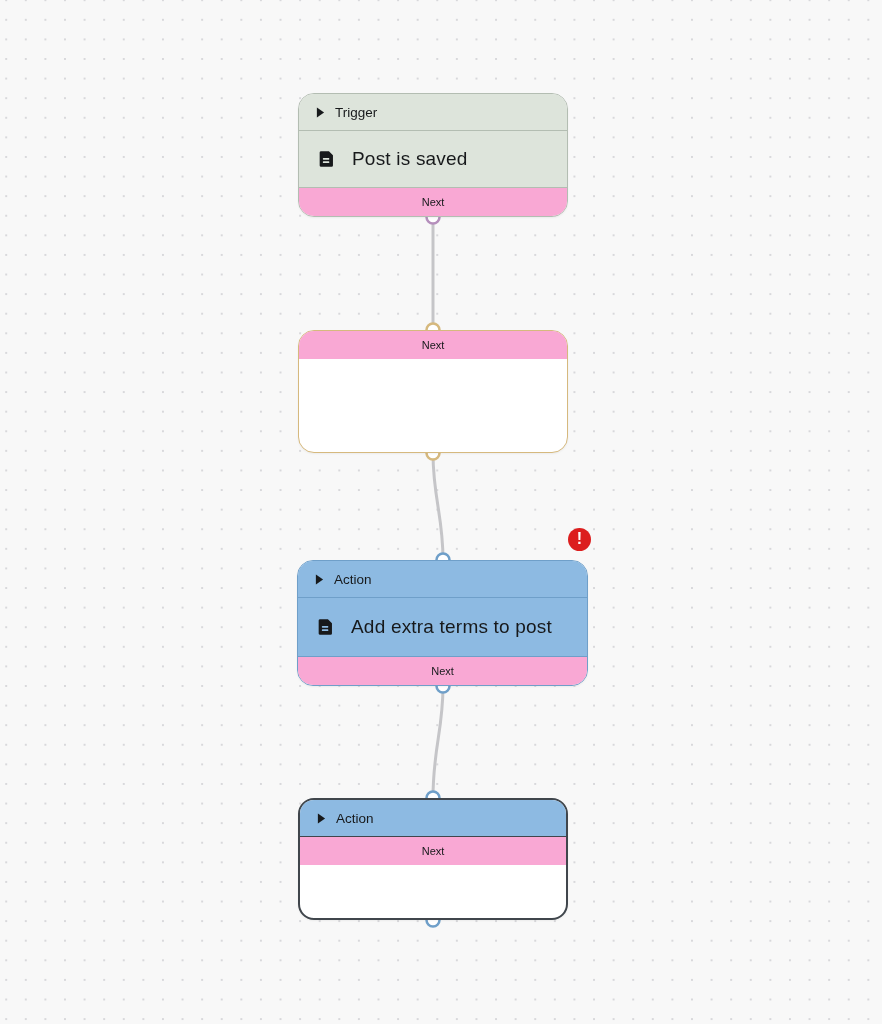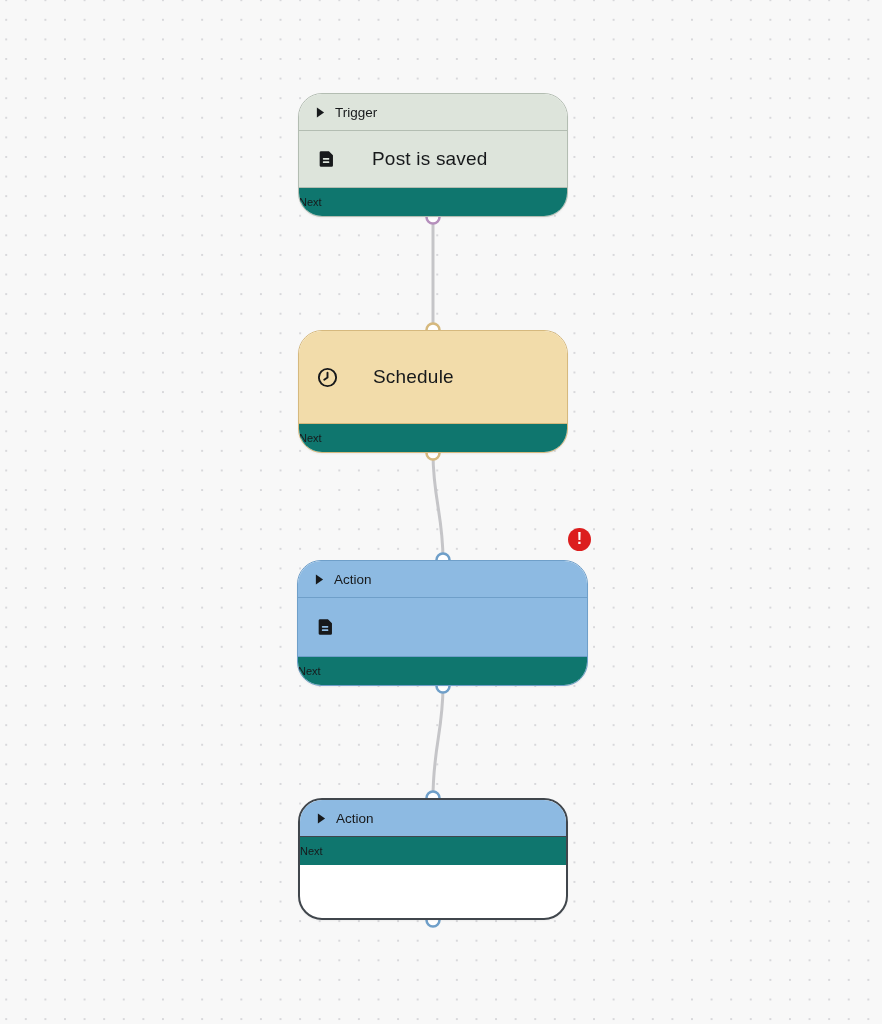--- a/index.html
+++ b/index.html
@@ -20,21 +20,21 @@
     pointer-events:none;
   }
   .edge { stroke:#c5c5c8; stroke-width:3; fill:none; stroke-linecap:round; pointer-events:stroke; }
   .port { fill:#ffffff; stroke-width:2.5; pointer-events:all; }
 
   .node {
     position:absolute;
     box-sizing:border-box;
     background:#ffffff;
     border:1.5px solid var(--node-border);
-    border-radius:24px;
+    border-radius:16px;
     display:flex; flex-direction:column;
     overflow:hidden;
     box-shadow:0 1px 2px rgba(0,0,0,0.05);
   }
   .node.selected { border-width:2px; }
 
   .node-header {
     height:37px; flex:0 0 37px;
     box-sizing:border-box;
     display:flex; align-items:center; gap:10px;
@@ -45,29 +45,29 @@
   }
   .tri-icon { display:flex; align-items:center; }
 
   .node-body {
     flex:1 1 auto;
     display:flex; align-items:center; gap:14px;
     padding:0 17px;
     background:var(--node-bg);
     border-bottom:1px solid var(--node-border);
   }
-  .node-title { font-size:19px; letter-spacing:0.2px; white-space:nowrap;margin-left:20px; }
+  .node-title { font-size:19px; letter-spacing:0.2px; white-space:nowrap; }
   .body-icon { display:flex; align-items:center; }
   .icon-cut { fill:var(--node-bg); }
   .icon-cut-stroke { stroke:var(--node-bg); }
 
   .node-footer {
     height:28px; flex:0 0 28px;
-    display:flex; align-items:center; 
-    background:#0f766e;
+    display:flex; align-items:center; justify-content:center;
+    background:#f9a8d4;
     font-size:11px;
   }
 
   .error-badge {
     position:absolute;
     left:568px; top:528px;
     width:23px; height:23px;
     border-radius:50%;
     background:#dc1e1e;
     color:#ffffff;
@@ -114,29 +114,20 @@
         </svg>
       </span>
       <span class="node-title">Post is saved</span>
     </div>
     <div class="node-footer">
       <span>Next</span>
     </div>
   </div>
 
   <div class="node" style="left: 298px; top: 330px; width: 270px; height: 123px; --node-bg: #f2dcaa; --node-border: #d6b97e;">
-    <div class="node-body">
-      <span class="body-icon">
-        <svg viewBox="0 0 24 24" width="23" height="23">
-          <circle cx="12" cy="12" r="9" fill="none" stroke="#17191b" stroke-width="2"></circle>
-          <path d="M12 7v5l-3.4 2.4" fill="none" stroke="#17191b" stroke-width="2" stroke-linecap="round" stroke-linejoin="round"></path>
-        </svg>
-      </span>
-      <span class="node-title">Schedule</span>
-    </div>
     <div class="node-footer">
       <span>Next</span>
     </div>
   </div>
 
   <div class="node" style="left: 297px; top: 560px; width: 291px; height: 126px; --node-bg: #8dbae2; --node-border: #6f9fc9;">
     <div class="node-header">
       <span class="tri-icon">
         <svg viewBox="0 0 10 12" width="9" height="11">
             <path d="M1 0.5l8 5.5-8 5.5z" fill="#17191b"></path>
@@ -145,20 +136,21 @@
       <span>Action</span>
     </div>
     <div class="node-body">
       <span class="body-icon">
         <svg viewBox="0 0 24 24" width="22" height="22">
           <path d="M5.5 3.5h8.6l4.4 4.4v11.1a1.5 1.5 0 0 1-1.5 1.5H5.5A1.5 1.5 0 0 1 4 19V5a1.5 1.5 0 0 1 1.5-1.5z" fill="#17191b"></path>
           <rect class="icon-cut" x="7.5" y="10.8" width="7" height="1.9" rx="0.6"></rect>
           <rect class="icon-cut" x="7.5" y="14.4" width="7" height="1.9" rx="0.6"></rect>
         </svg>
       </span>
+      <span class="node-title">Add extra terms to post</span>
     </div>
     <div class="node-footer">
       <span>Next</span>
     </div>
   </div>
 
   <div class="node selected" style="left: 298px; top: 798px; width: 270px; height: 122px; --node-bg: #8dbae2; --node-border: #40464c;">
     <div class="node-header">
       <span class="tri-icon">
         <svg viewBox="0 0 10 12" width="9" height="11">

